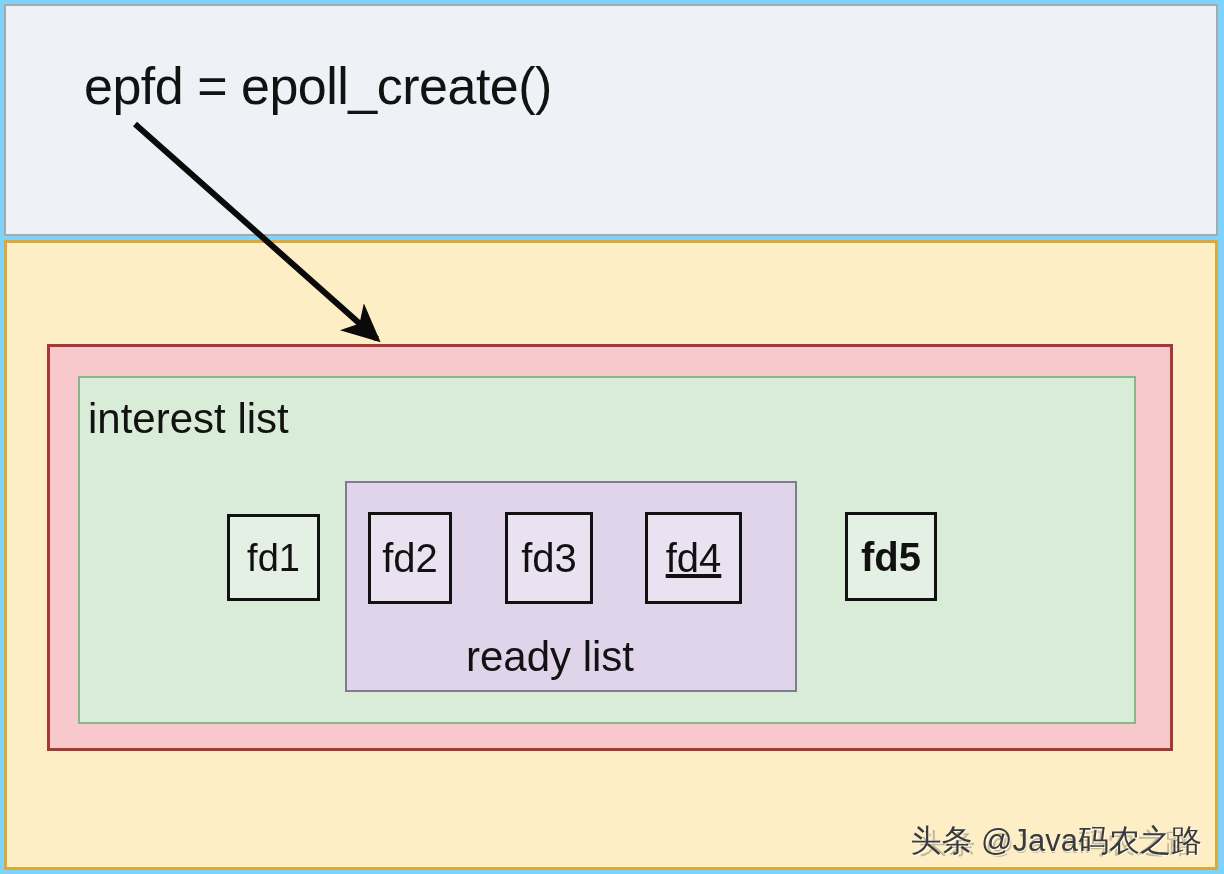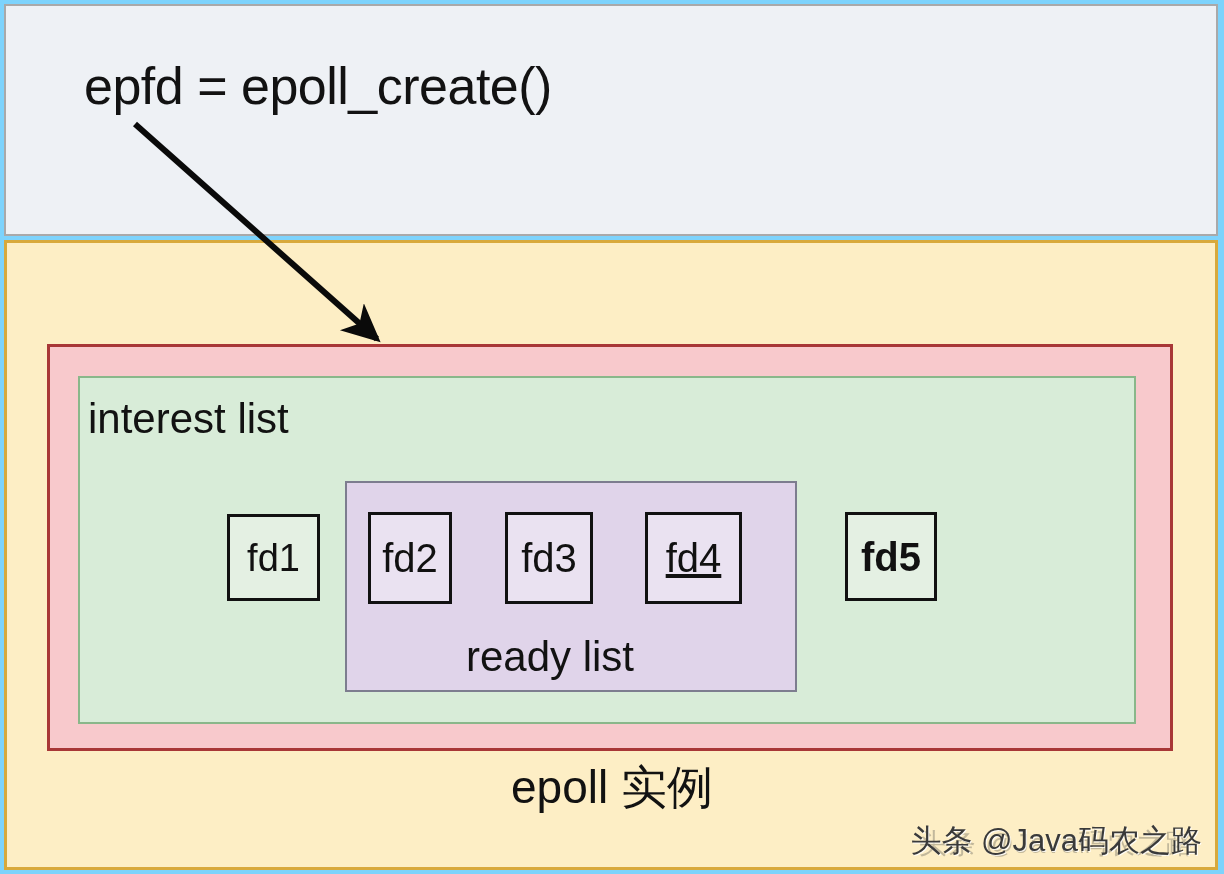--- a/index.html
+++ b/index.html
@@ -208,21 +208,20 @@
 
   <div class="ready-box"></div>
   <div class="ready-label">ready list</div>
 
   <div class="fd-box in-interest fd1">fd1</div>
   <div class="fd-box in-ready fd2">fd2</div>
   <div class="fd-box in-ready fd3">fd3</div>
   <div class="fd-box in-ready fd4">fd4</div>
   <div class="fd-box in-interest fd5">fd5</div>
 
-  <div class="epoll-label">epoll 实例</div>
 
   <svg class="arrow-layer" viewBox="0 0 1224 874" width="1224" height="874">
     <defs>
       <marker id="arrowhead" markerWidth="7" markerHeight="7" refX="5.6" refY="3.2" orient="auto" markerUnits="strokeWidth">
         <path d="M0,0.2 L6.4,3.2 L0,6.2 L1.7,3.2 Z" fill="#0a0a0a"></path>
       </marker>
     </defs>
     <line x1="135" y1="124" x2="377" y2="339" stroke="#0a0a0a" stroke-width="6" marker-end="url(#arrowhead)"></line>
   </svg>
 

